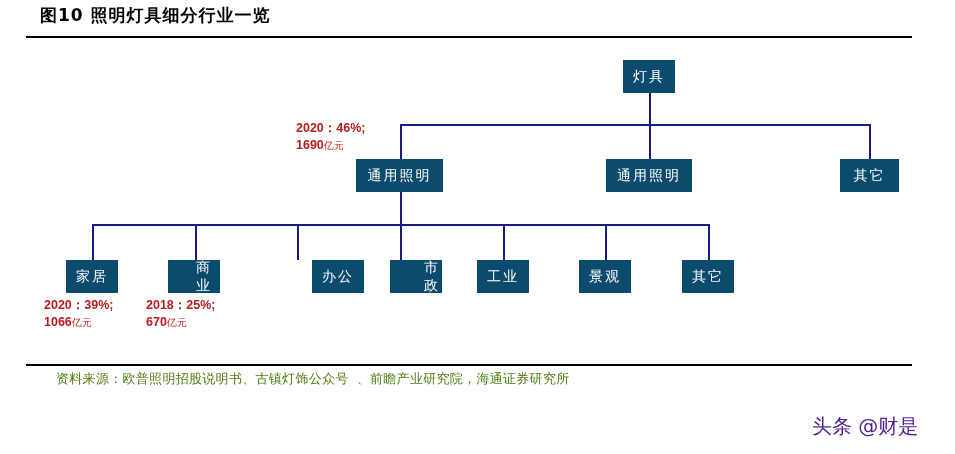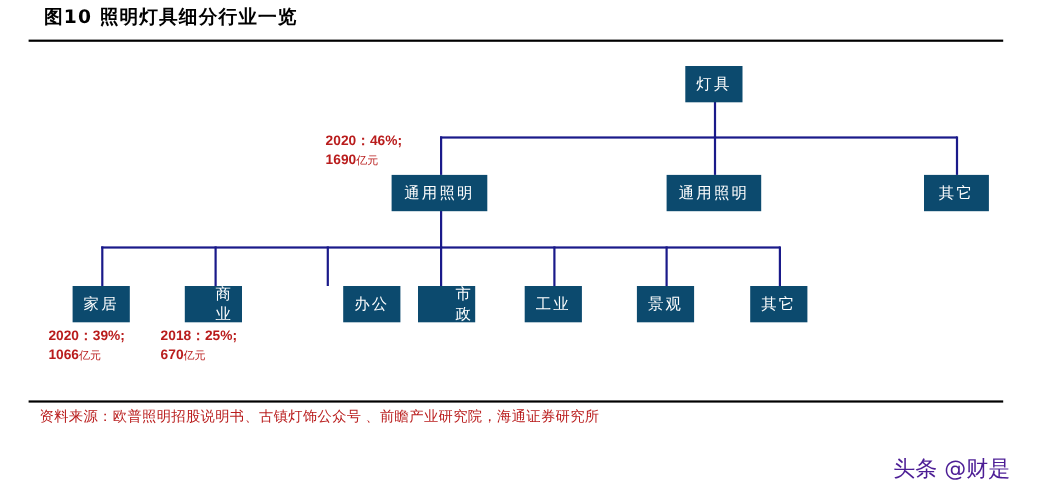--- a/index.html
+++ b/index.html
@@ -13,22 +13,22 @@
   .box { position:absolute; background:#0c4a6e; color:#ffffff; height:33px;
          display:flex; align-items:center; justify-content:center;
          font-family:"DejaVu Serif", serif; font-size:14px; letter-spacing:2px;
          box-sizing:border-box; }
   .ln { position:absolute; background:#1a1a8a; }
   .hl { height:1.5px; }
   .vl { width:1.5px; }
   .note { position:absolute; font-family:"Liberation Sans", sans-serif; font-weight:bold;
           font-size:12.5px; line-height:17px; text-align:left; color:#b91c1c; }
   .note .unit { font-weight:normal; font-family:"DejaVu Serif", serif; font-size:10px; }
-  .source { position:absolute; left:36px; top:370px; font-family:Liberation Serif, serif;
-            font-size:13px; color:#b91c1c; letter-spacing:0.3px; }
+  .source { position:absolute; left:56px; top:370px; font-family:Liberation Mono, monospace;
+            font-size:13px; color:#4d7c0f; letter-spacing:0.3px; }
   .watermark { position:absolute; left:812px; top:413px; font-family:"DejaVu Sans", sans-serif;
                font-size:20px; color:#4c1d95; }
 </style>
 </head>
 <body>
 
 <div class="title">图10 照明灯具细分行业一览</div>
 <div class="rule top"></div>
 
 <div class="ln vl" style="left:649px; top:89px; height:36px;"></div>
@@ -54,21 +54,21 @@
 <div class="box" style="left:840px; top:159px; width:59px;">其它</div>
 
 <div class="note" style="left:296px; top:120px; width:90px;">
   <div>2020：46%;</div>
   <div><span>1690</span><span class="unit">亿元</span></div>
 </div>
 
 <div class="box" style="left:66px; top:260px; width:52px;">家居</div>
 <div class="box" style="left:168px; top:260px; width:52px;padding-left:28px;">商业</div>
 <div class="box" style="left:284px; top:260px; width:52px;margin-left:28px;">办公</div>
-<div class="box" style="left:380px; top:260px; width:52px;padding-left:34px;">市政</div>
+<div class="box" style="left:390px; top:260px; width:52px;padding-left:34px;">市政</div>
 <div class="box" style="left:477px; top:260px; width:52px;">工业</div>
 <div class="box" style="left:579px; top:260px; width:52px;">景观</div>
 <div class="box" style="left:682px; top:260px; width:52px;">其它</div>
 
 <div class="note" style="left:44px; top:297px; width:92px;">
   <div>2020：39%;</div>
   <div><span>1066</span><span class="unit">亿元</span></div>
 </div>
 <div class="note" style="left:146px; top:297px; width:92px;">
   <div>2018：25%;</div>

